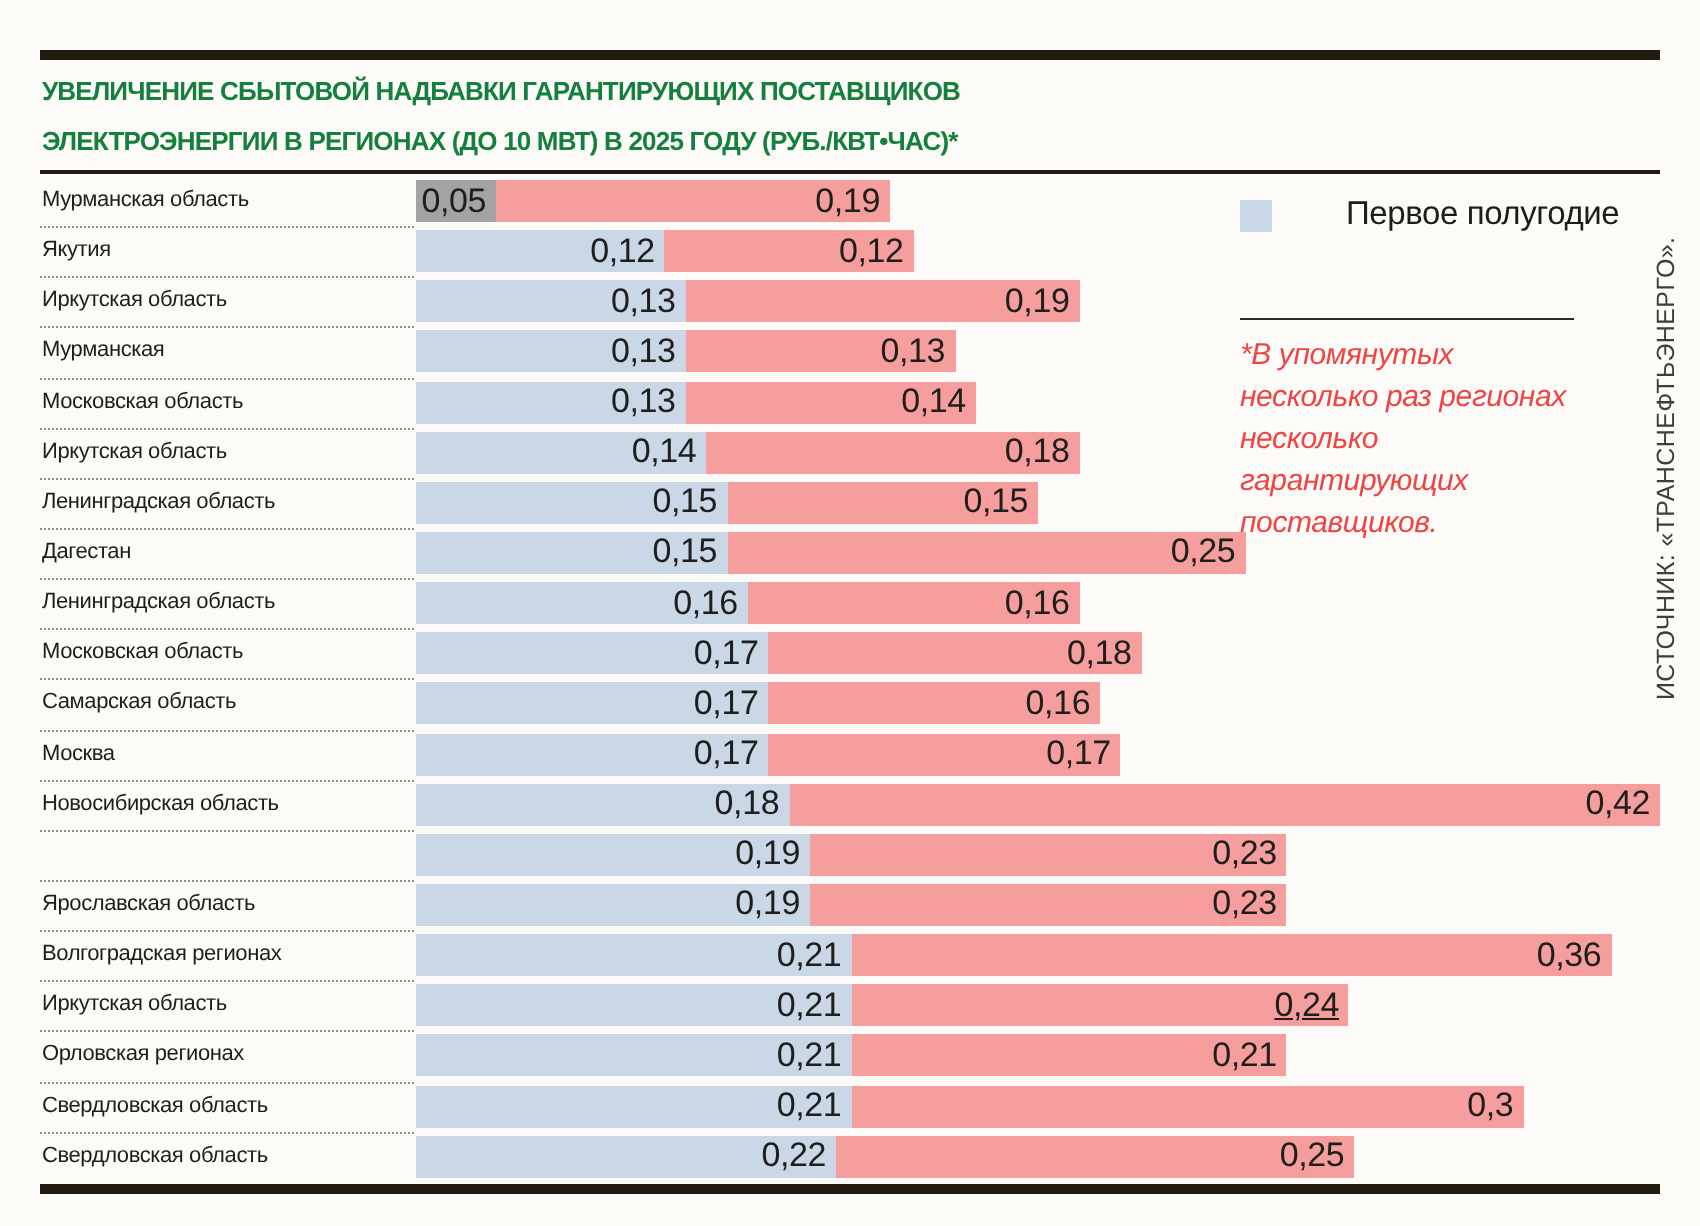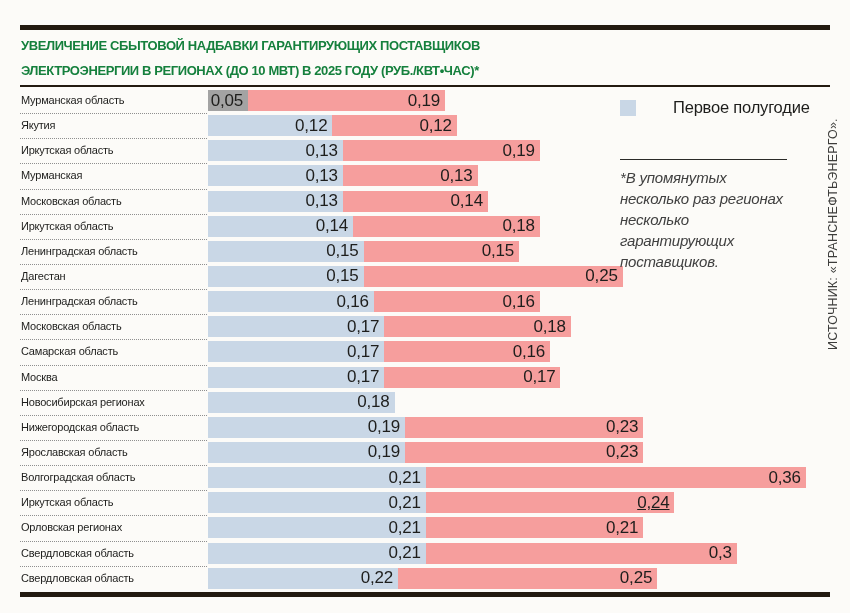--- a/index.html
+++ b/index.html
@@ -54,21 +54,21 @@
   }
   .legend-item { display:flex; align-items:center; height:17px; margin-bottom:14px; }
   .legend-swatch { width:16px; height:16px; margin-right:13px; flex:0 0 auto; }
   .legend-label { font-size:16.5px; letter-spacing:-0.2px; color:#1d1d1b; white-space:nowrap;margin-left:24px; }
   .rule-legend {
     position:absolute; left:620px; top:159px; width:167px; height:0;
     border-bottom:1.5px solid #2a2a28;
   }
   .footnote {
     position:absolute; left:620px; top:167px; width:178px;
-    font-style:italic; font-size:15px; line-height:21px; color:#404040;
+    font-style:italic; font-size:15px; line-height:21px; color:#ef4444;
     letter-spacing:-0.2px;
   }
   .source {
     position:absolute; right:10px; top:110px; height:240px;
     writing-mode:vertical-rl; transform:rotate(180deg);
     font-size:12.5px; letter-spacing:0.2px; color:#3d3d3b; white-space:nowrap;
   }
 </style>
 </head>
 <body>
@@ -221,30 +221,32 @@
         <div class="seg" style="width: 176.233px; background: rgb(201, 215, 230);">
           <span>0,17</span>
         </div>
         <div class="seg" style="width: 176.233px; background: rgb(246, 158, 157);">
           <span>0,17</span>
         </div>
       </div>
       <div class="sep"></div>
     </div>
     <div class="row">
-      <div class="region-label">Новосибирская регионах</div>
+      <div class="region-label">Новосибирская область</div>
       <div class="bars">
         <div class="seg" style="width: 186.6px; background: rgb(201, 215, 230);">
           <span>0,18</span>
         </div>
-      </div>
-      <div class="sep"></div>
-    </div>
-    <div class="row">
-      <div class="region-label">Нижегородская область</div>
+        <div class="seg" style="width: 435.4px; background: rgb(246, 158, 157);">
+          <span>0,42</span>
+        </div>
+      </div>
+      <div class="sep"></div>
+    </div>
+    <div class="row">
       <div class="bars">
         <div class="seg" style="width: 196.967px; background: rgb(201, 215, 230);">
           <span>0,19</span>
         </div>
         <div class="seg" style="width: 238.433px; background: rgb(246, 158, 157);">
           <span>0,23</span>
         </div>
       </div>
       <div class="sep"></div>
     </div>
@@ -254,21 +256,21 @@
         <div class="seg" style="width: 196.967px; background: rgb(201, 215, 230);">
           <span>0,19</span>
         </div>
         <div class="seg" style="width: 238.433px; background: rgb(246, 158, 157);">
           <span>0,23</span>
         </div>
       </div>
       <div class="sep"></div>
     </div>
     <div class="row">
-      <div class="region-label">Волгоградская область</div>
+      <div class="region-label">Волгоградская регионах</div>
       <div class="bars">
         <div class="seg" style="width: 217.7px; background: rgb(201, 215, 230);">
           <span>0,21</span>
         </div>
         <div class="seg" style="width: 380px; background: rgb(246, 158, 157);">
           <span>0,36</span>
         </div>
       </div>
       <div class="sep"></div>
     </div>
@@ -295,30 +297,30 @@
         </div>
       </div>
       <div class="sep"></div>
     </div>
     <div class="row">
       <div class="region-label">Свердловская область</div>
       <div class="bars">
         <div class="seg" style="width: 217.7px; background: rgb(201, 215, 230);">
           <span>0,21</span>
         </div>
-        <div class="seg" style="width: 311px; background: rgb(246, 158, 157);">
+        <div class="seg" style="width: 336px; background: rgb(246, 158, 157);">
           <span>0,3</span>
         </div>
       </div>
       <div class="sep"></div>
     </div>
     <div class="row">
       <div class="region-label">Свердловская область</div>
       <div class="bars">
-        <div class="seg" style="width: 190px; background: rgb(201, 215, 230);">
+        <div class="seg" style="width: 210px; background: rgb(201, 215, 230);">
           <span>0,22</span>
         </div>
         <div class="seg" style="width: 259.167px; background: rgb(246, 158, 157);">
           <span>0,25</span>
         </div>
       </div>
     </div>
   </div>
 
 <div class="legend">

